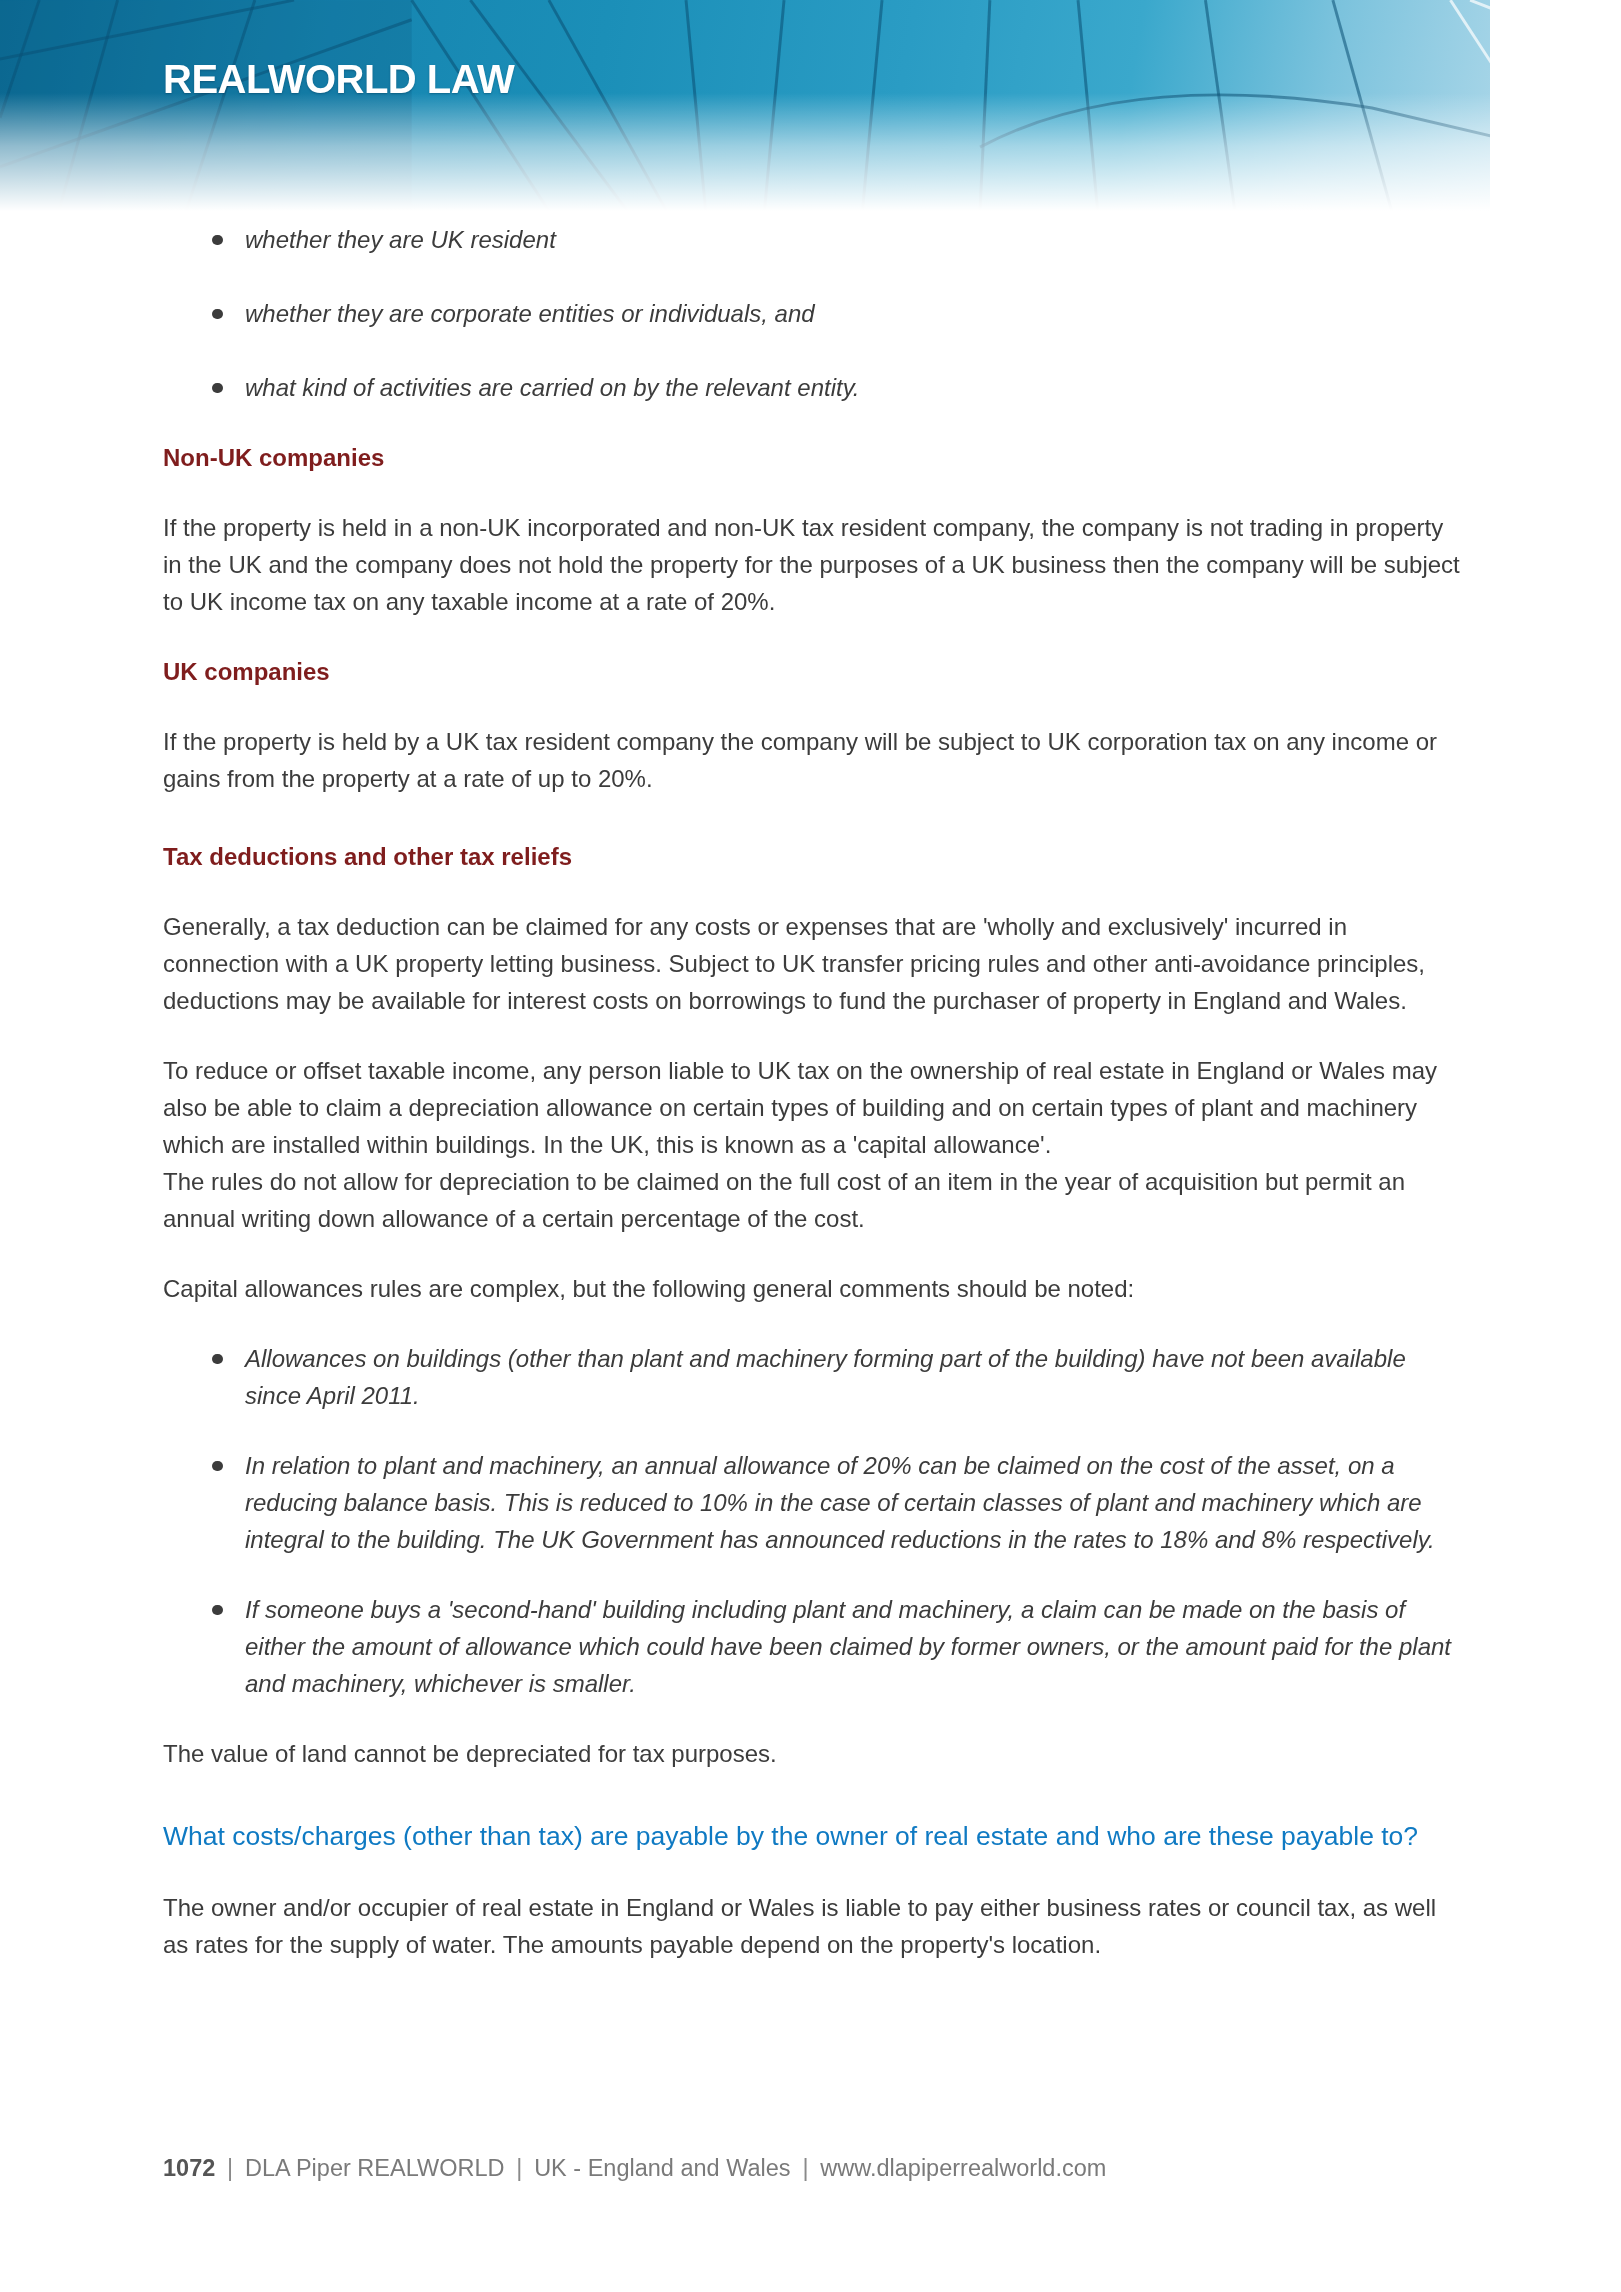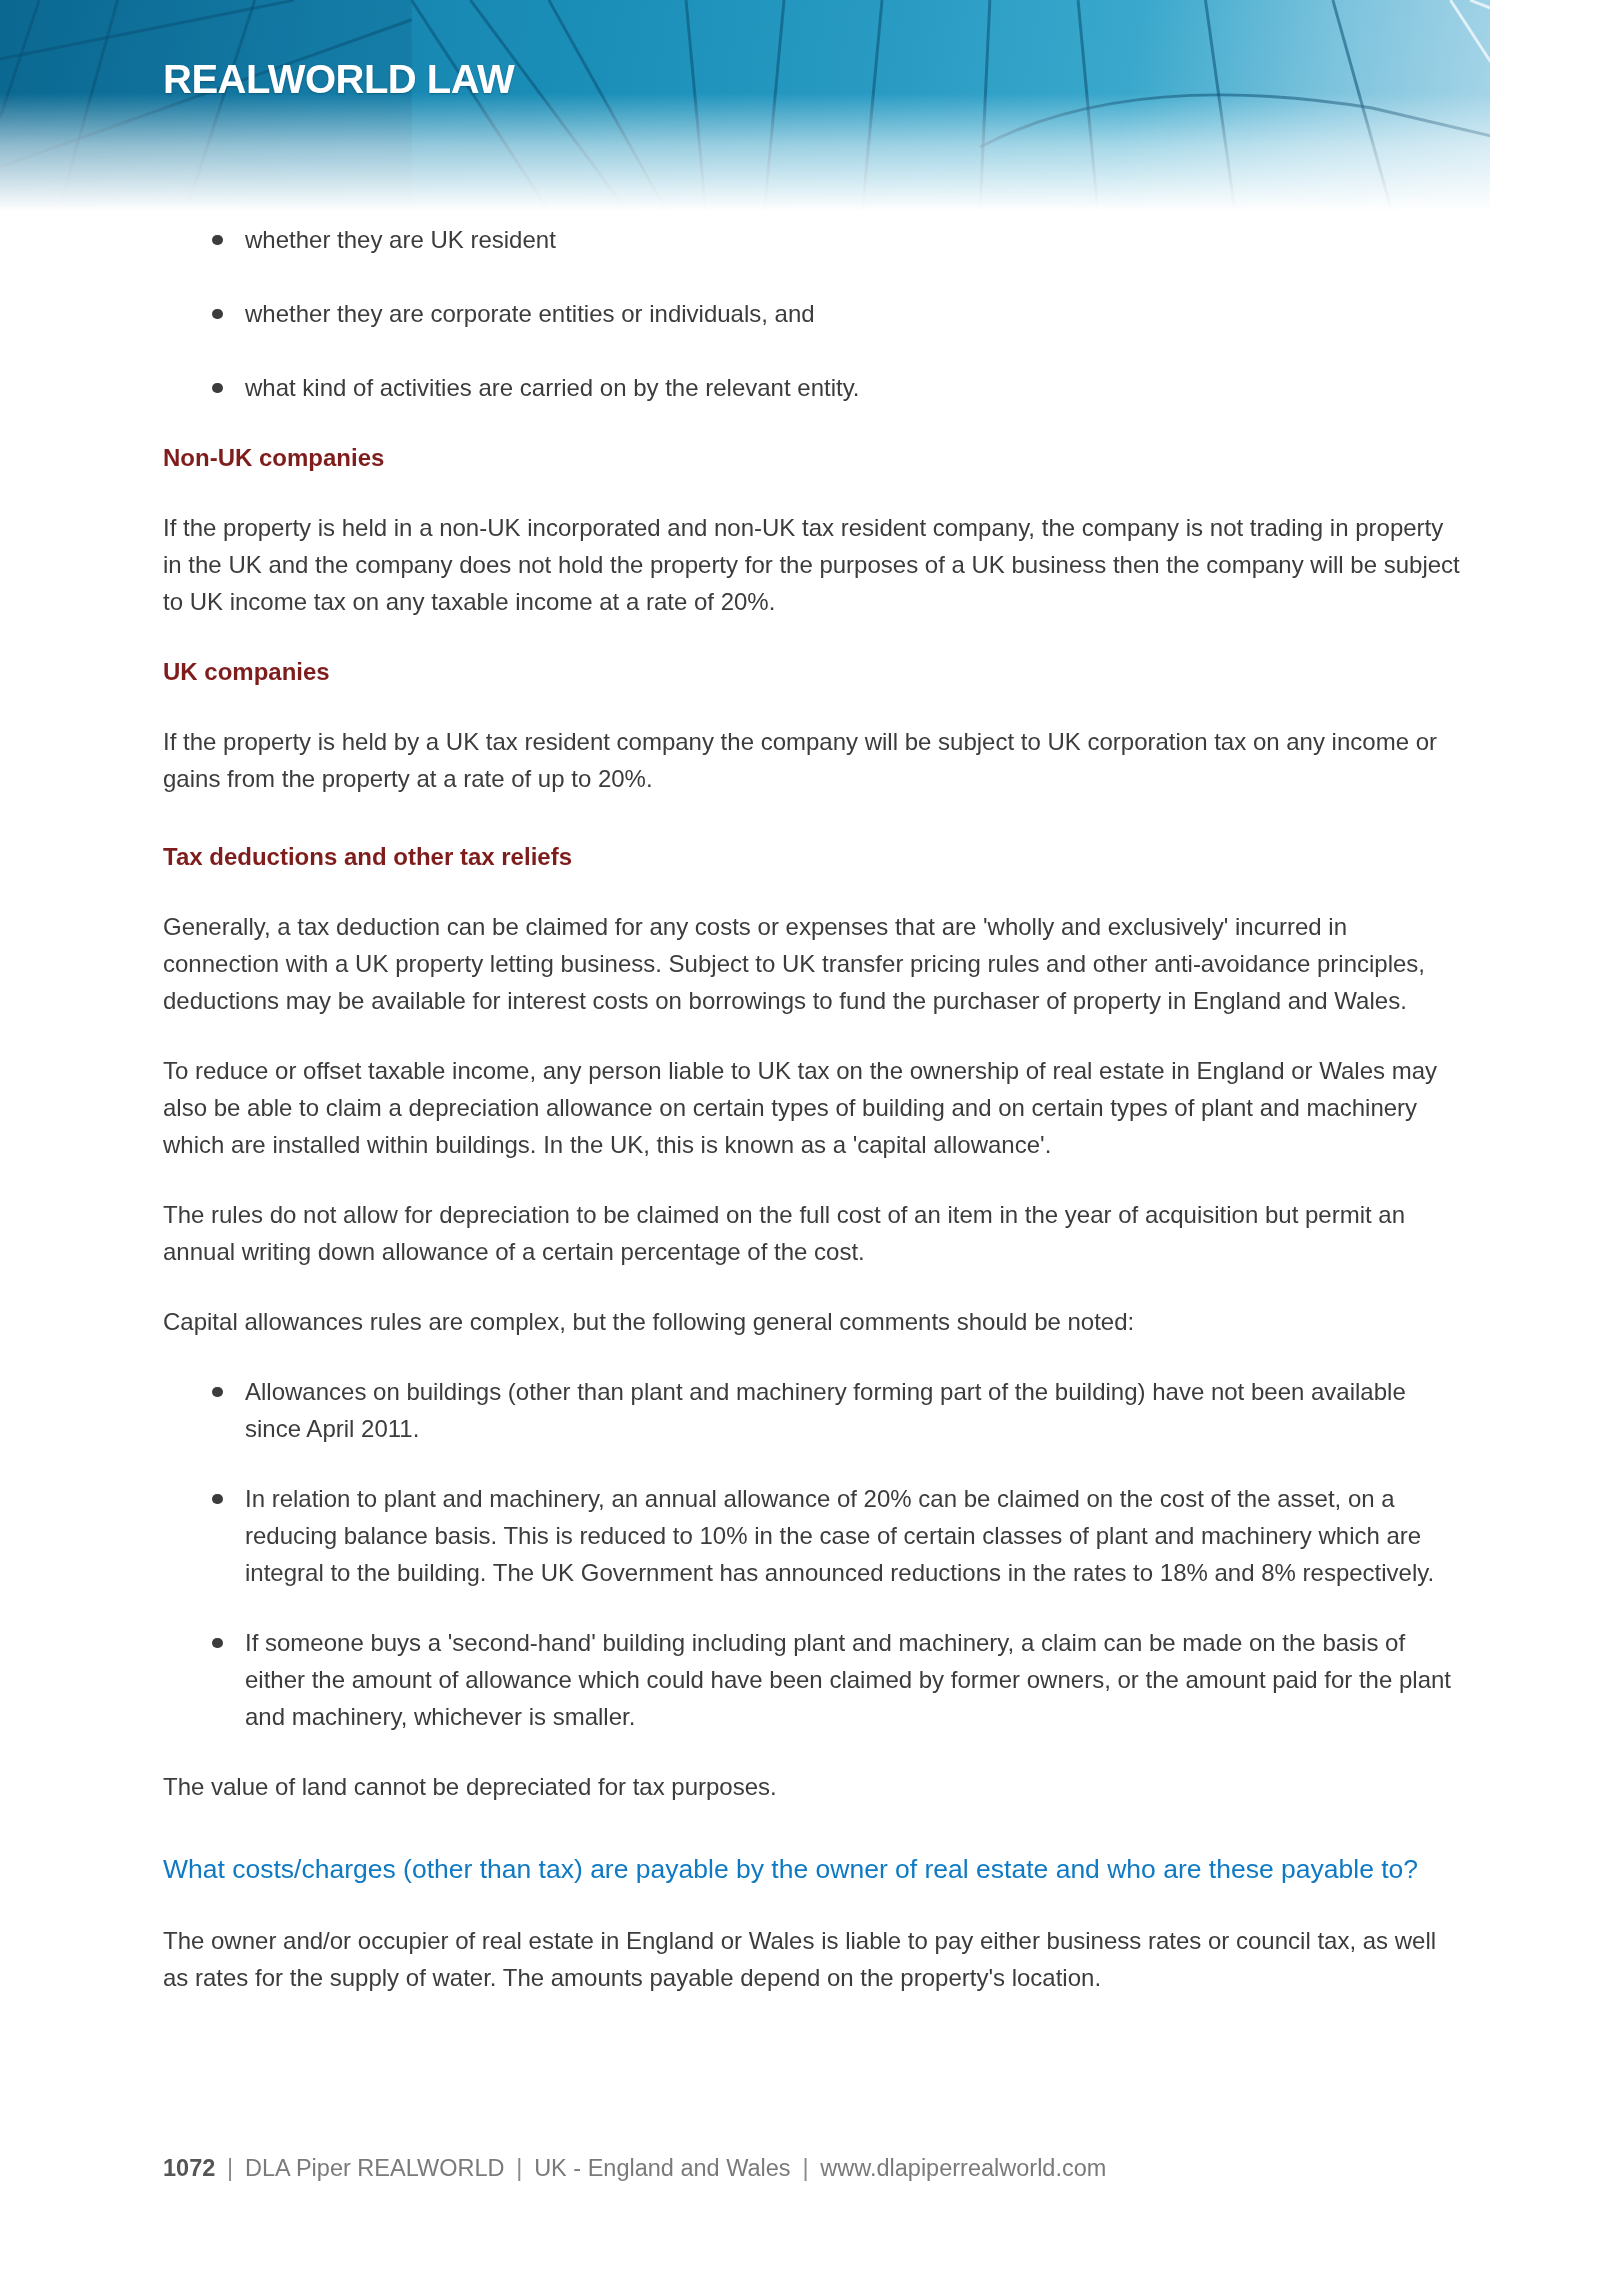--- a/index.html
+++ b/index.html
@@ -24,21 +24,21 @@
     font-family: "Liberation Sans", sans-serif; font-weight: bold;
     font-size: 40px; letter-spacing: -0.5px; color: #ffffff;
     text-shadow: 0 1px 2px rgba(0,40,70,0.35);
   }
   .content {
     position: absolute; left: 163px; top: 221px; width: 1304px;
     font-size: 24px; line-height: 37px;
   }
   .content p { margin: 0; }
   .bullets { list-style: none; margin: 0; padding: 0; }
-  .bullets li { position: relative; padding-left: 82px; }
+  .bullets li { position: relative; padding-left: 82px; font-style: italic; }
   .bullets li .dot {
     position: absolute; left: 49px; top: 13.7px; width: 10.8px; height: 10.8px;
     border-radius: 50%; background: #3c3c3c;
   }
   .bold-heading { font-weight: bold; color: #7f1d1d; }
   .blue-heading { color: #0f7ac3; font-size: 26.5px; line-height: 39px; }
   .footer {
     position: absolute; left: 163px; top: 2155px;
     font-size: 23.5px; color: #7a7a7a; white-space: pre;
   }
@@ -88,21 +88,21 @@
 
   <p class="bold-heading" style="margin-top:33px;">Non-UK companies</p>
   <p style="margin-top:33px;">If the property is held in a non-UK incorporated and non-UK tax resident company, the company is not trading in property in the UK and the company does not hold the property for the purposes of a UK business then the company will be subject to UK income tax on any taxable income at a rate of 20%.</p>
 
   <p class="bold-heading" style="margin-top:33px;">UK companies</p>
   <p style="margin-top:33px;">If the property is held by a UK tax resident company the company will be subject to UK corporation tax on any income or gains from the property at a rate of up to 20%.</p>
 
   <p class="bold-heading" style="margin-top:41px;">Tax deductions and other tax reliefs</p>
   <p style="margin-top:33px;">Generally, a tax deduction can be claimed for any costs or expenses that are 'wholly and exclusively' incurred in connection with a UK property letting business. Subject to UK transfer pricing rules and other anti-avoidance principles, deductions may be available for interest costs on borrowings to fund the purchaser of property in England and Wales.</p>
   <p style="margin-top:33px;">To reduce or offset taxable income, any person liable to UK tax on the ownership of real estate in England or Wales may also be able to claim a depreciation allowance on certain types of building and on certain types of plant and machinery which are installed within buildings. In the UK, this is known as a 'capital allowance'.</p>
-  <p style="margin-top:33px;">The rules do not allow for depreciation to be claimed on the full cost of an item in the year of acquisition but permit an annual writing down allowance of a certain percentage of the cost.</p>
+  <p style="">The rules do not allow for depreciation to be claimed on the full cost of an item in the year of acquisition but permit an annual writing down allowance of a certain percentage of the cost.</p>
   <p style="margin-top:33px;">Capital allowances rules are complex, but the following general comments should be noted:</p>
 
   <ul class="bullets" style="margin-top:33px;">
     <li style="margin-bottom:33px;"><span class="dot"></span><span>Allowances on buildings (other than plant and machinery forming part of the building) have not been available since April 2011.</span></li>
     <li style="margin-bottom:33px;"><span class="dot"></span><span>In relation to plant and machinery, an annual allowance of 20% can be claimed on the cost of the asset, on a reducing balance basis. This is reduced to 10% in the case of certain classes of plant and machinery which are integral to the building. The UK Government has announced reductions in the rates to 18% and 8% respectively.</span></li>
     <li><span class="dot"></span><span>If someone buys a 'second-hand' building including plant and machinery, a claim can be made on the basis of either the amount of allowance which could have been claimed by former owners, or the amount paid for the plant and machinery, whichever is smaller.</span></li>
   </ul>
 
   <p style="margin-top:33px;">The value of land cannot be depreciated for tax purposes.</p>
 

